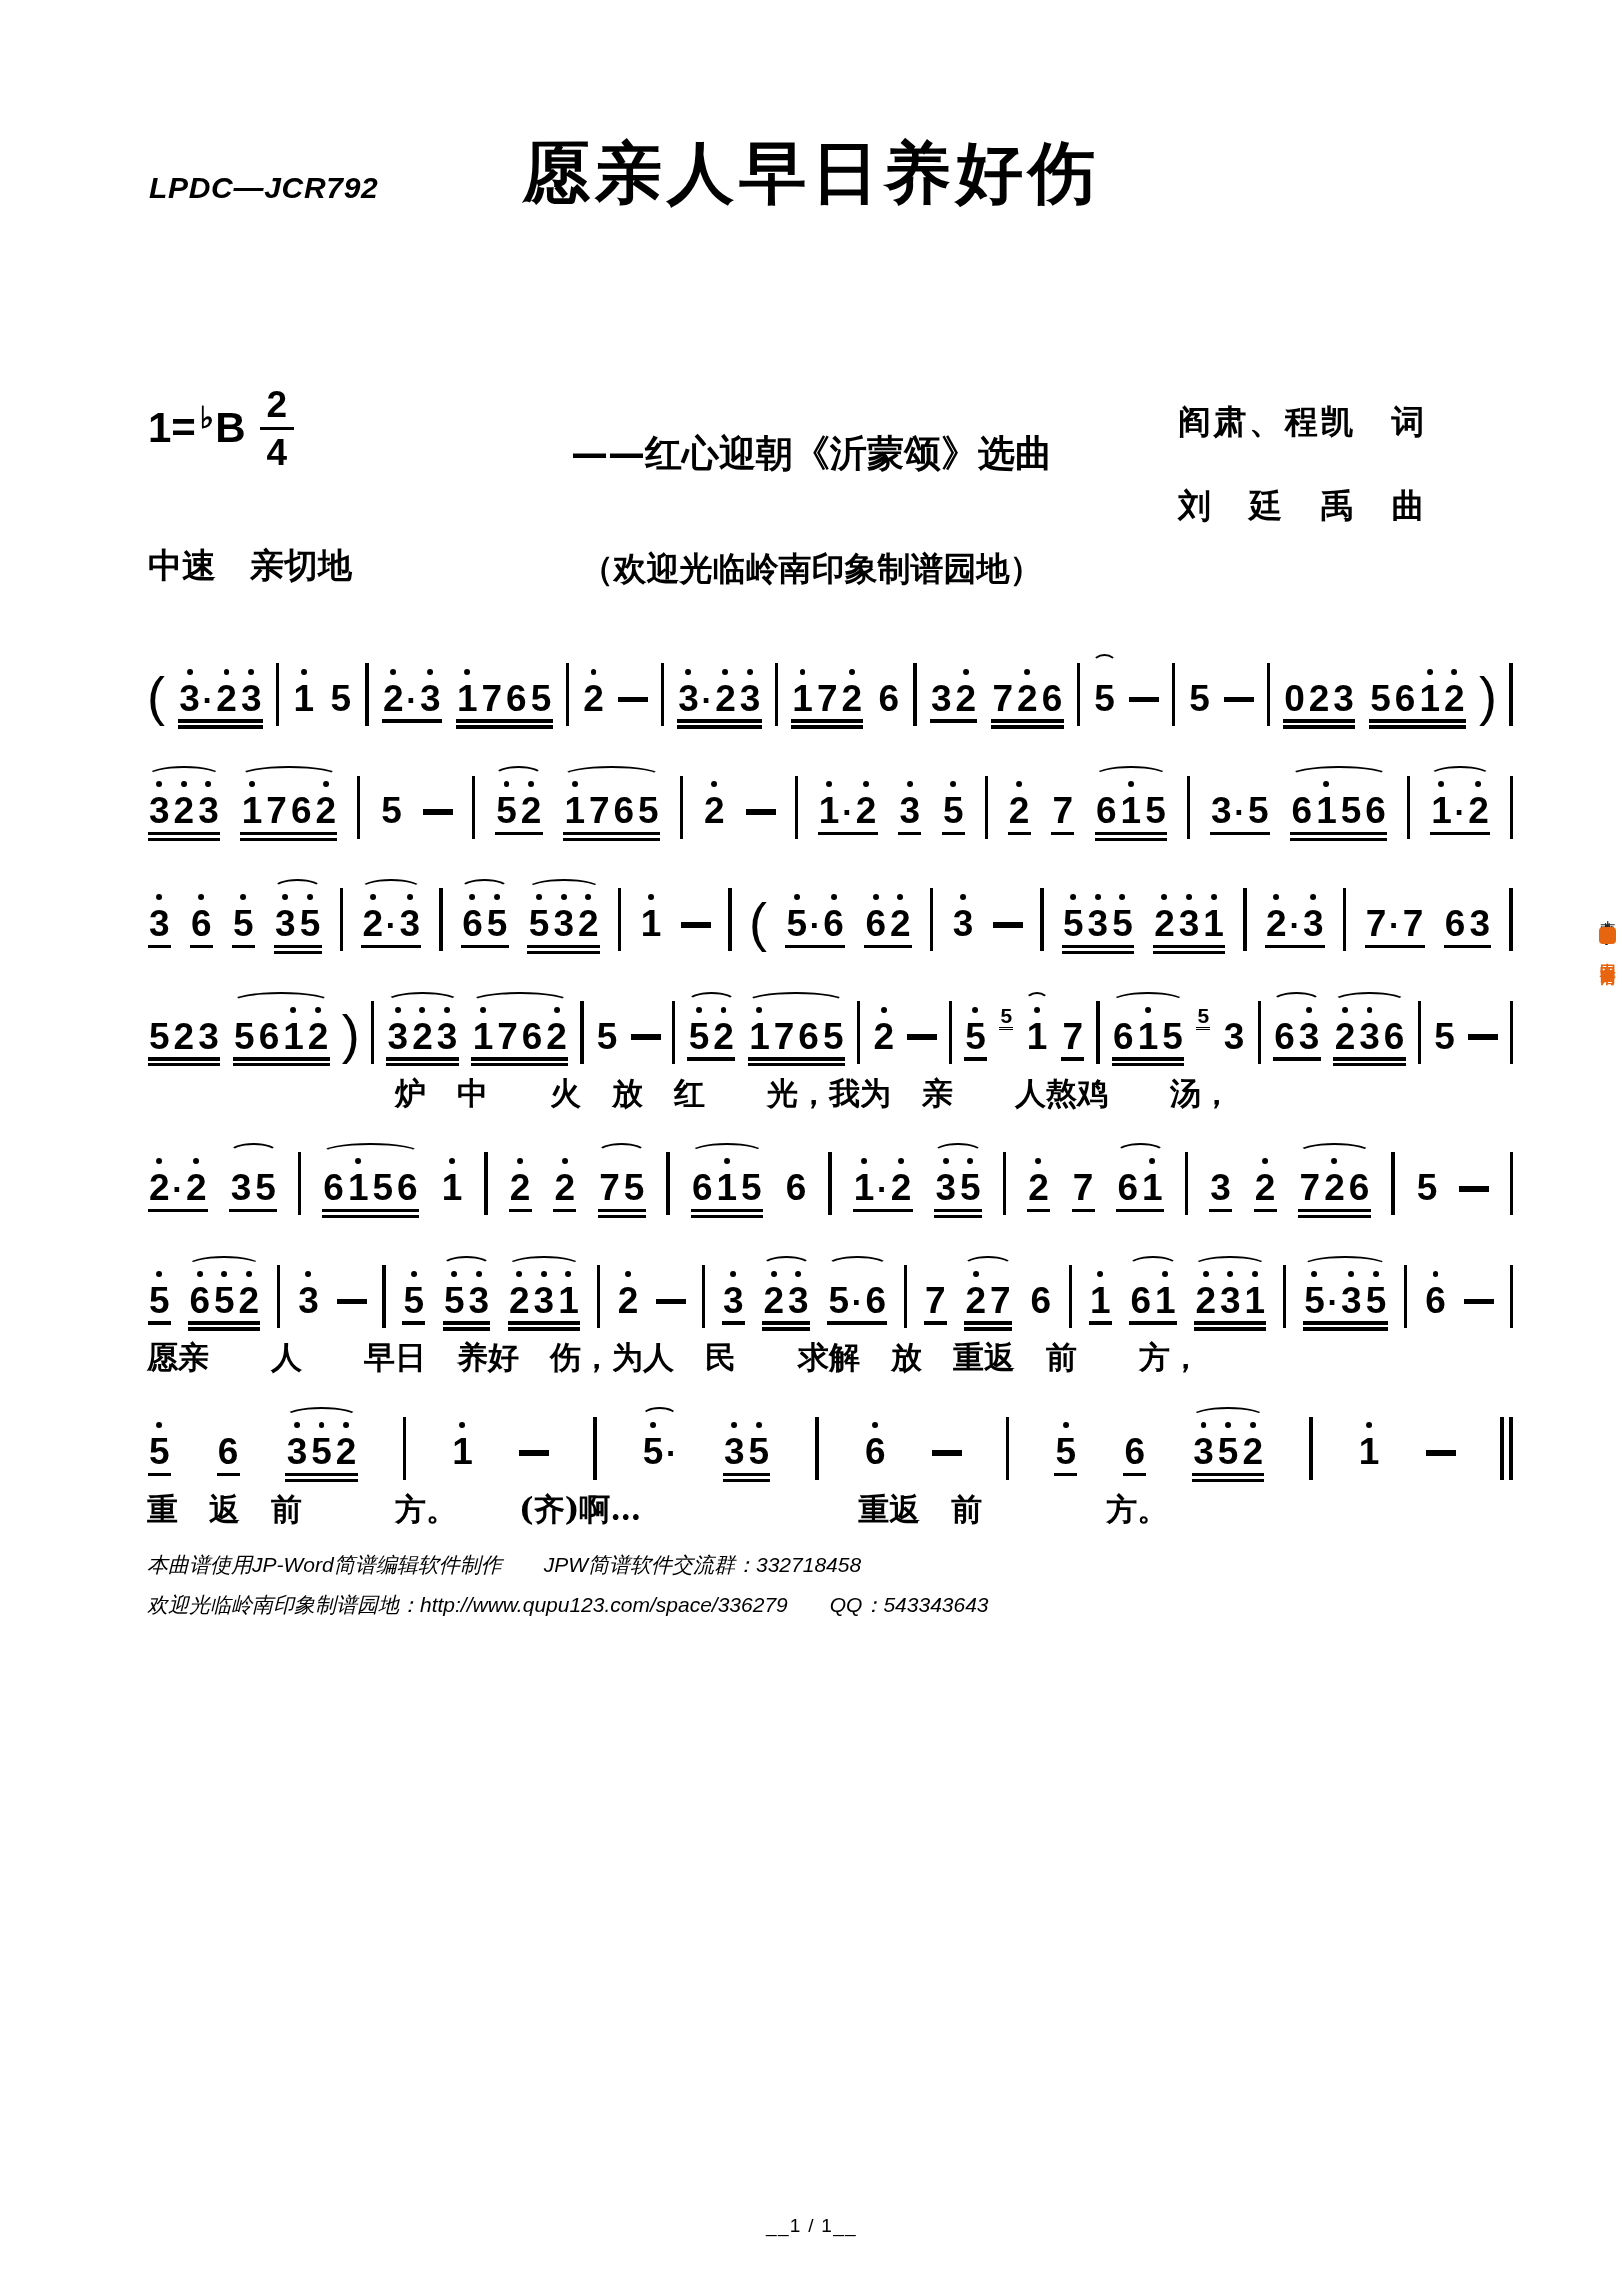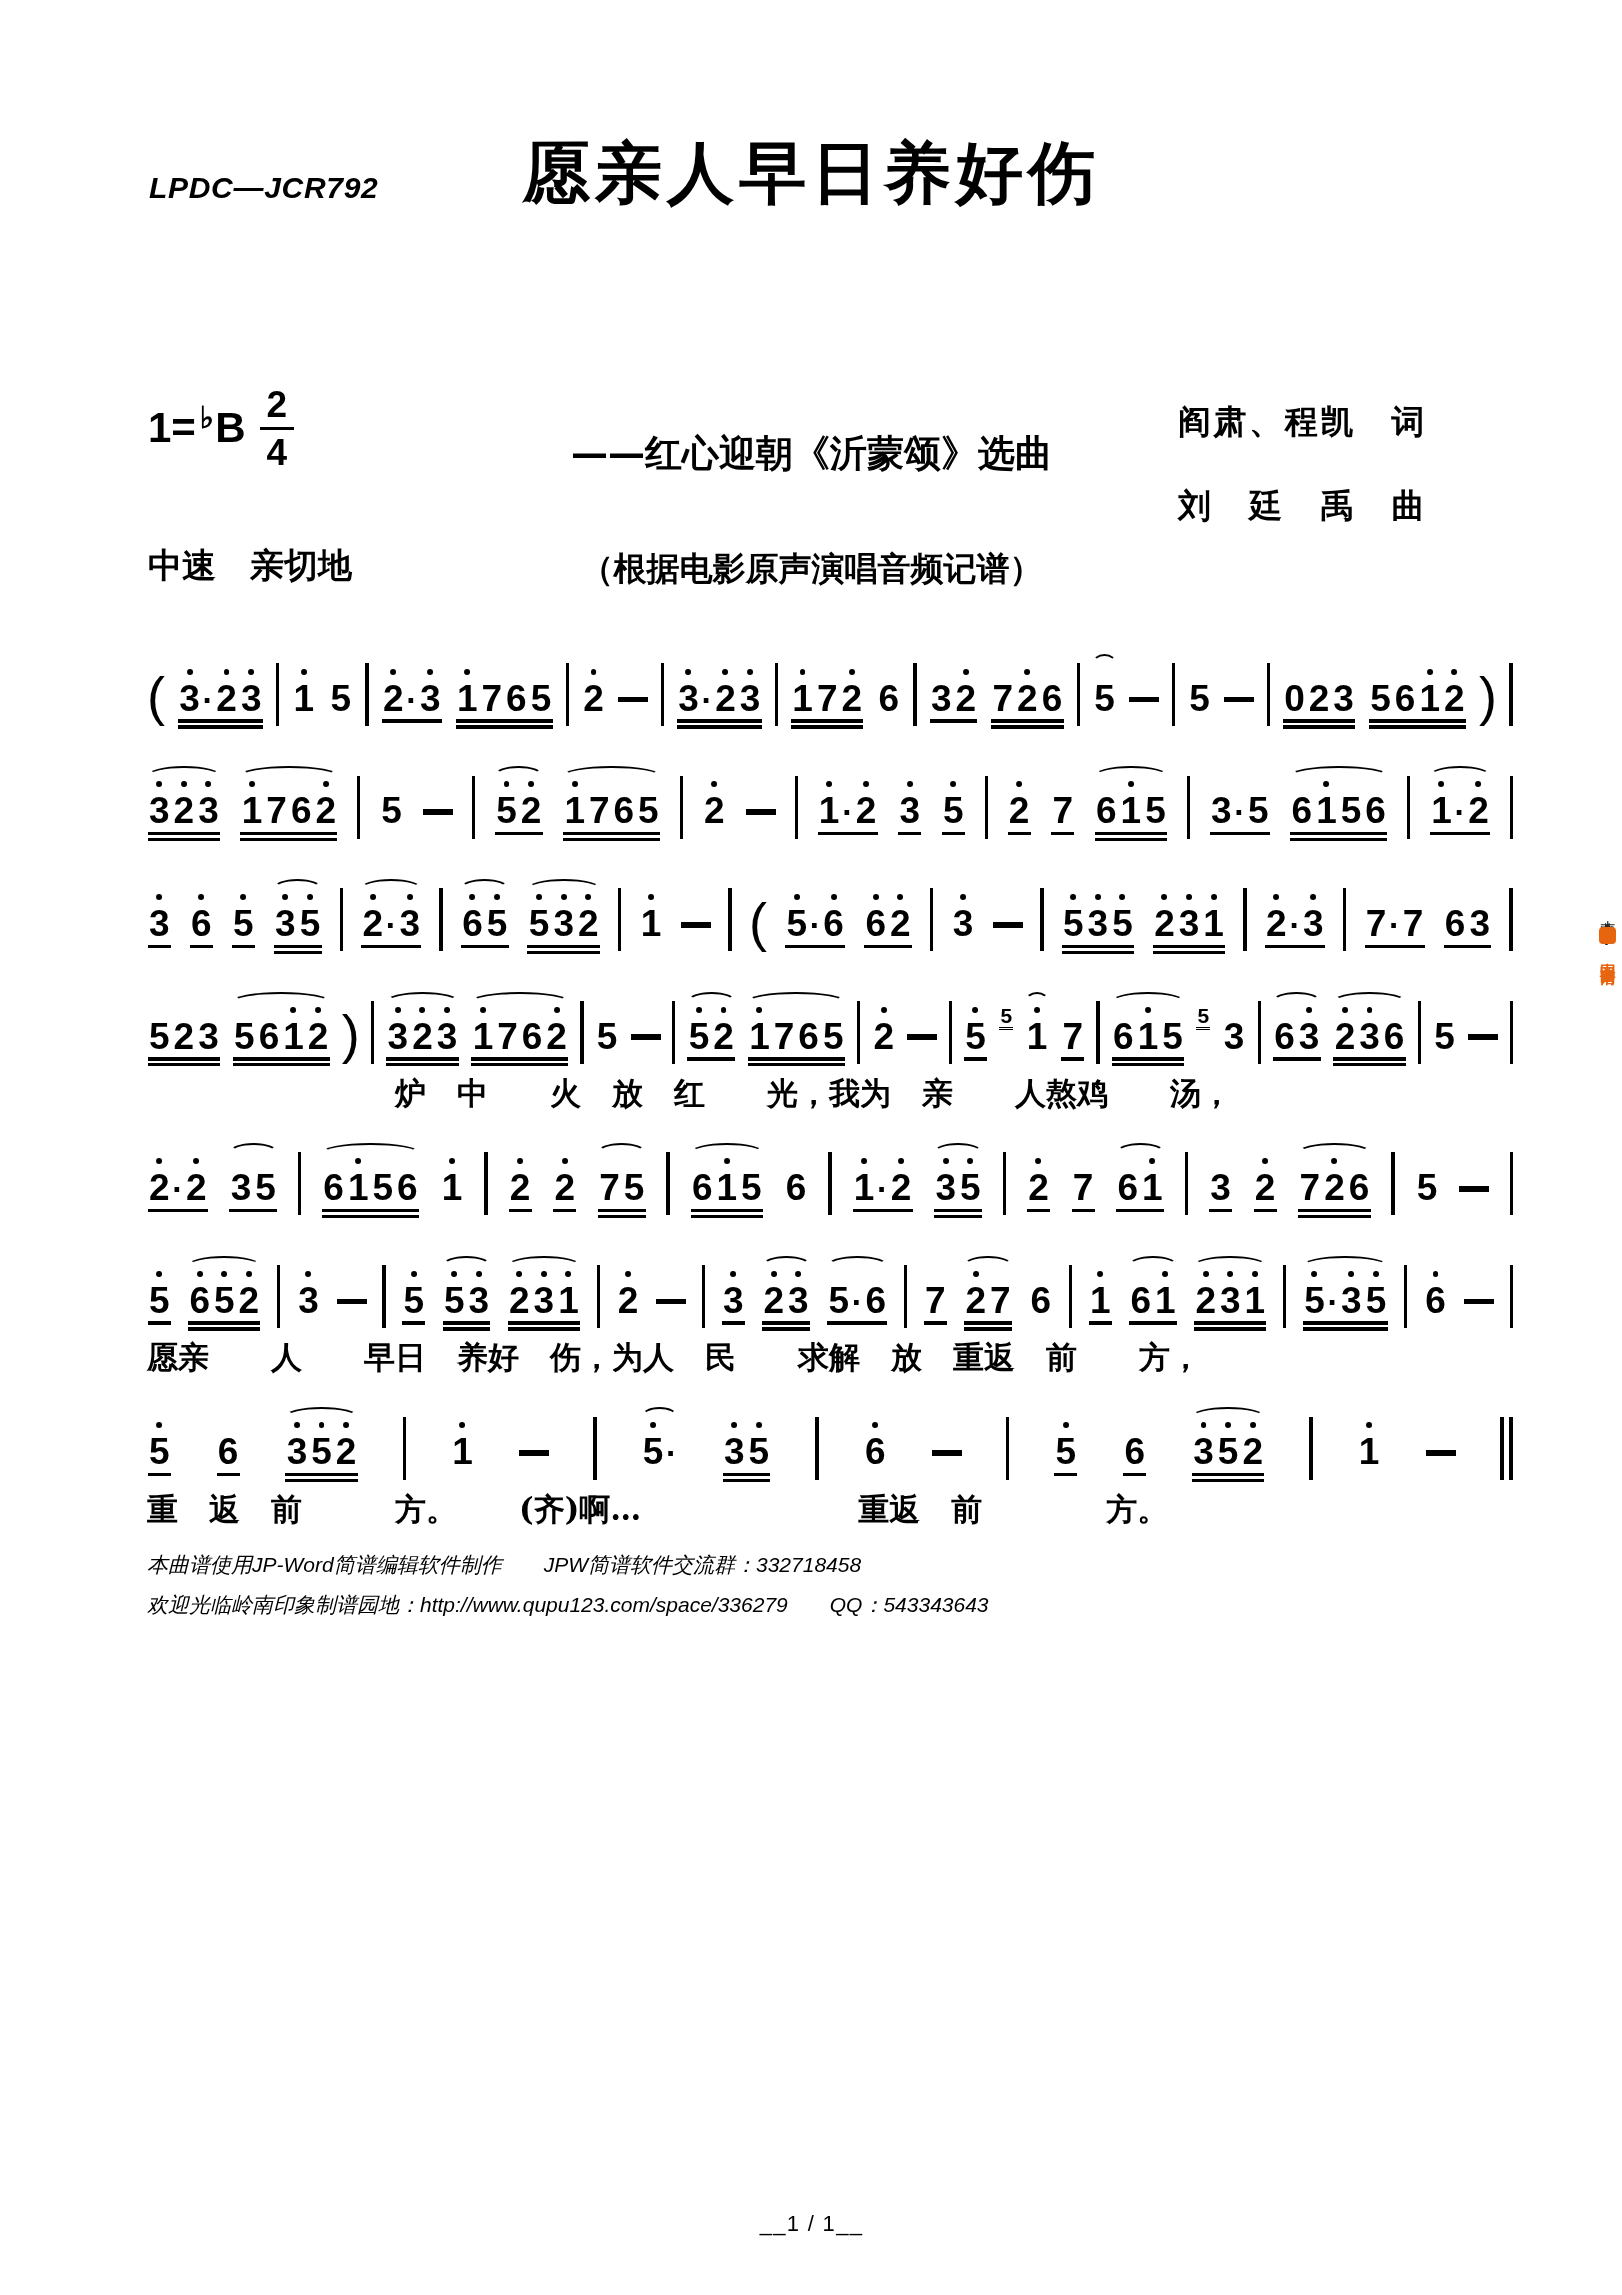--- a/index.html
+++ b/index.html
@@ -38,34 +38,34 @@
     border:2.6px solid transparent;border-top:2.6px solid #000;border-radius:100% 100% 0 0;}
   .dash{display:inline-block;width:30px;height:5.9px;background:#000;margin-bottom:15.7px;}
   .bar{width:3.3px;height:63px;background:#000;margin-bottom:-7.9px;}
   .barfinal{display:flex;gap:5.2px;margin-bottom:-7.9px;}
   .barfinal i{display:block;width:3.9px;height:63px;background:#000;}
   .paren{font-size:54px;font-weight:400;line-height:1;margin-bottom:-5.2px;}
   .grace{font-size:21px;font-weight:700;line-height:1;margin-bottom:26px;border-bottom:3.3px double #000;padding:0 1.3px 1.3px;}
   .lyr{font-family:"DejaVu Serif",serif;font-size:31px;font-weight:600;height:39px;margin-top:0px;white-space:pre;}
   
   .foot{margin-top:17px;font-size:21px;font-style:italic;font-weight:500;line-height:1.9;}
-  .pagenum{position:absolute;left:0;right:0;bottom:58px;text-align:center;font-size:22px;letter-spacing:1.3px;}
+  .pagenum{position:absolute;left:0;right:0;bottom:58px;text-align:center;font-size:19px;letter-spacing:1.3px;}
   .wm{position:absolute;right:5.2px;top:908px;writing-mode:vertical-rl;font-size:15.7px;letter-spacing:2px;color:#222;display:flex;align-items:center;}
   .wm .logo{display:inline-block;width:17px;height:17px;border-radius:3.9px;margin:6.5px 0;}
   .wm .site{font-weight:700;}
 </style>
 </head>
 <body>
 
 <div class="page">
 
   <div class="code">LPDC—JCR792</div>
   <div class="title">愿亲人早日养好伤</div>
   <div class="subtitle">——红心迎朝《沂蒙颂》选曲</div>
-  <div class="srcnote">（根据电影原声演唱音频记谱）</div>
+  <div class="srcnote">（欢迎光临岭南印象制谱园地）</div>
 
   <div class="keysig">
     <span>1=</span>
       <span class="flat">♭</span>
       <span>B</span>
     <span class="frac">
       <span class="num">2</span>
       <span class="den">4</span>
     </span>
   </div>

